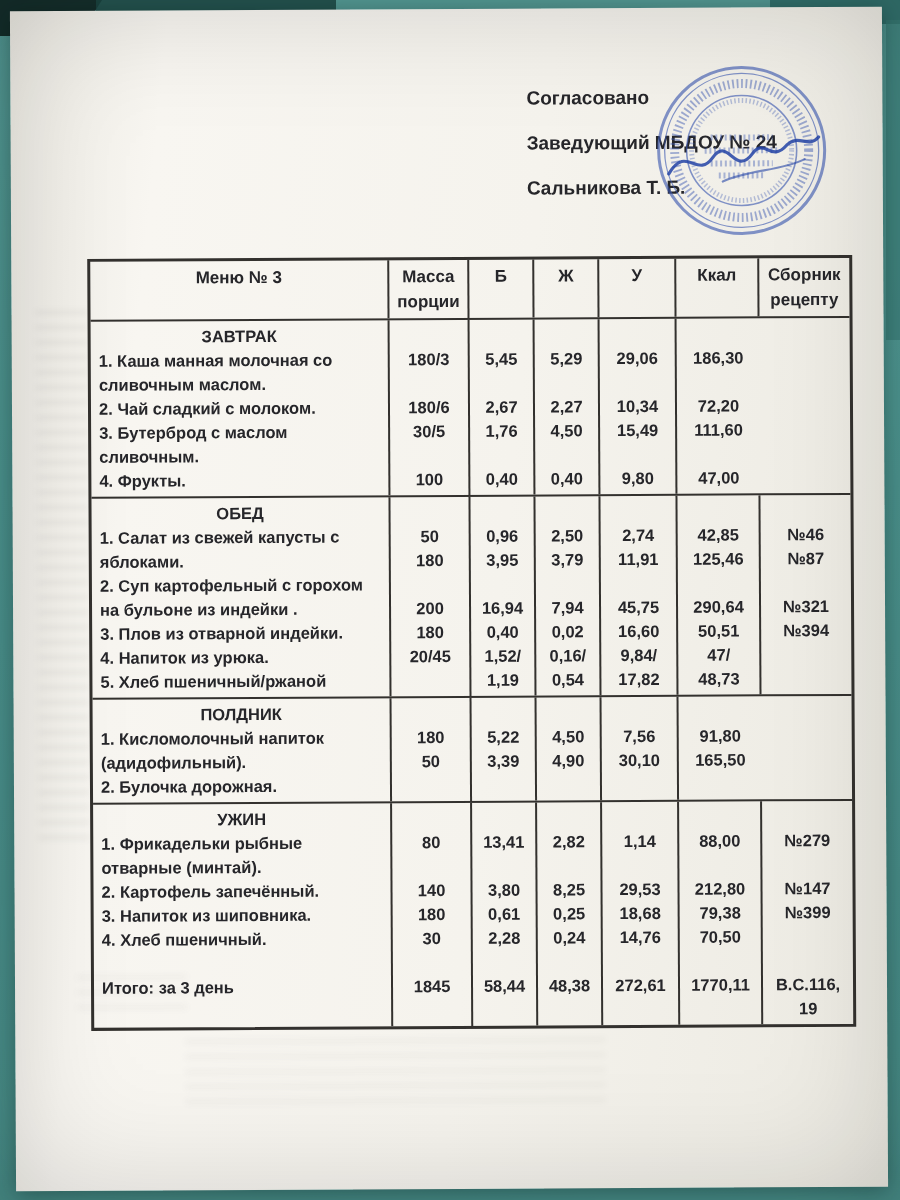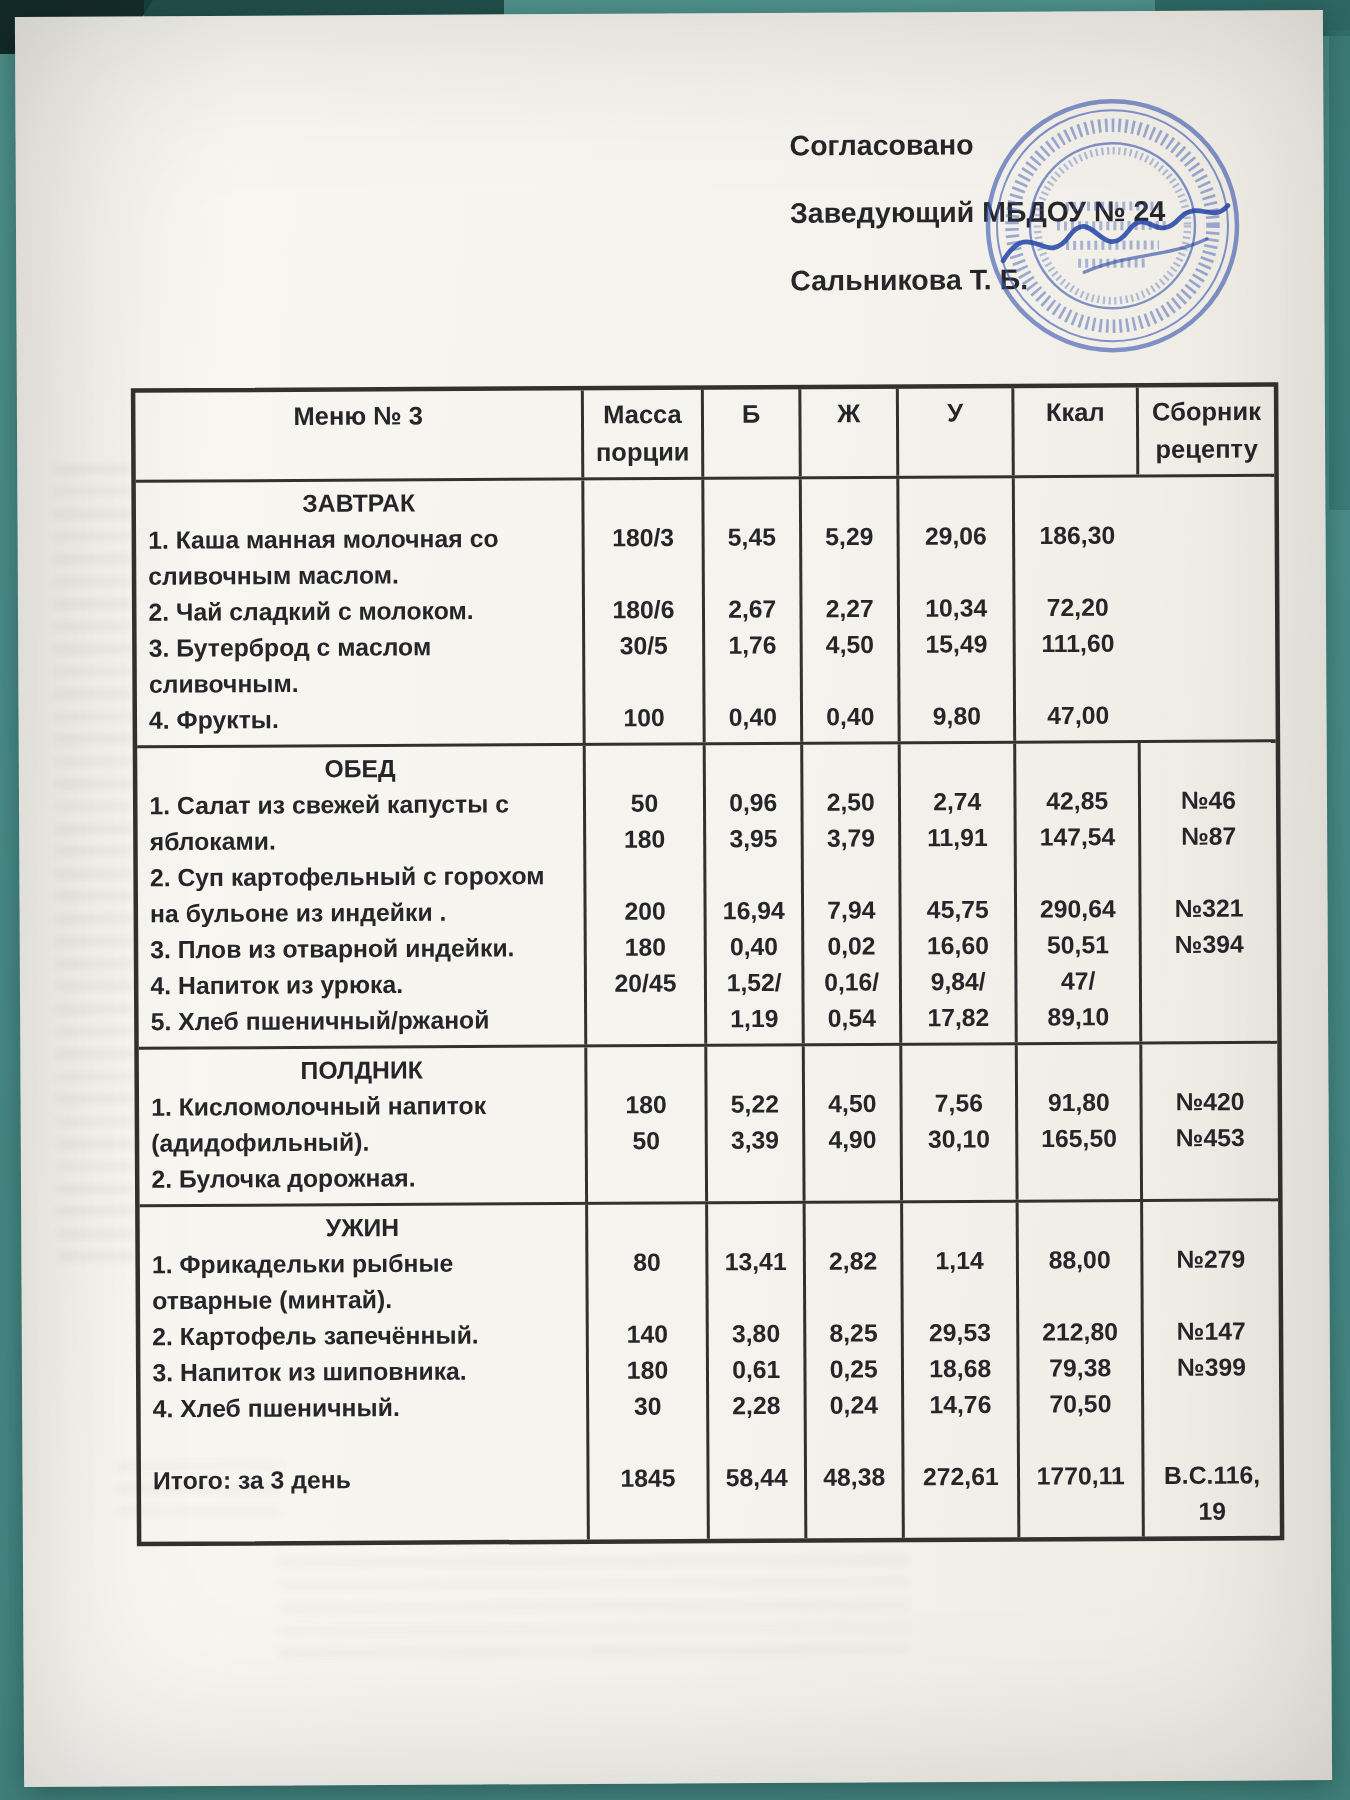--- a/index.html
+++ b/index.html
@@ -214,26 +214,26 @@
           <div class="line val">11,91</div>
           <div class="line val">&nbsp;</div>
           <div class="line val">45,75</div>
           <div class="line val">16,60</div>
           <div class="line val">9,84/</div>
           <div class="line val">17,82</div>
         </div>
         <div class="cell c5">
           <div class="line val">&nbsp;</div>
           <div class="line val">42,85</div>
-          <div class="line val">147,54</div>
+          <div class="line val">125,46</div>
           <div class="line val">&nbsp;</div>
           <div class="line val">290,64</div>
           <div class="line val">50,51</div>
           <div class="line val">47/</div>
-          <div class="line val">89,10</div>
+          <div class="line val">48,73</div>
         </div>
         <div class="cell c6">
           <div class="line val">&nbsp;</div>
           <div class="line val">№46</div>
           <div class="line val">№87</div>
           <div class="line val">&nbsp;</div>
           <div class="line val">№321</div>
           <div class="line val">№394</div>
           <div class="line val">&nbsp;</div>
           <div class="line val">&nbsp;</div>
@@ -267,26 +267,20 @@
         <div class="cell c4">
           <div class="line val">&nbsp;</div>
           <div class="line val">7,56</div>
           <div class="line val">30,10</div>
           <div class="line val">&nbsp;</div>
         </div>
         <div class="cell c5">
           <div class="line val">&nbsp;</div>
           <div class="line val">91,80</div>
           <div class="line val">165,50</div>
-          <div class="line val">&nbsp;</div>
-        </div>
-        <div class="cell c6">
-          <div class="line val">&nbsp;</div>
-          <div class="line val">№420</div>
-          <div class="line val">№453</div>
           <div class="line val">&nbsp;</div>
         </div>
       </div>
       <div class="t-row t-section">
         <div class="cell c0">
           <div class="line title">УЖИН</div>
           <div class="line name">1. Фрикадельки рыбные</div>
           <div class="line name">отварные (минтай).</div>
           <div class="line name">2. Картофель запечённый.</div>
           <div class="line name">3. Напиток из шиповника.</div>

